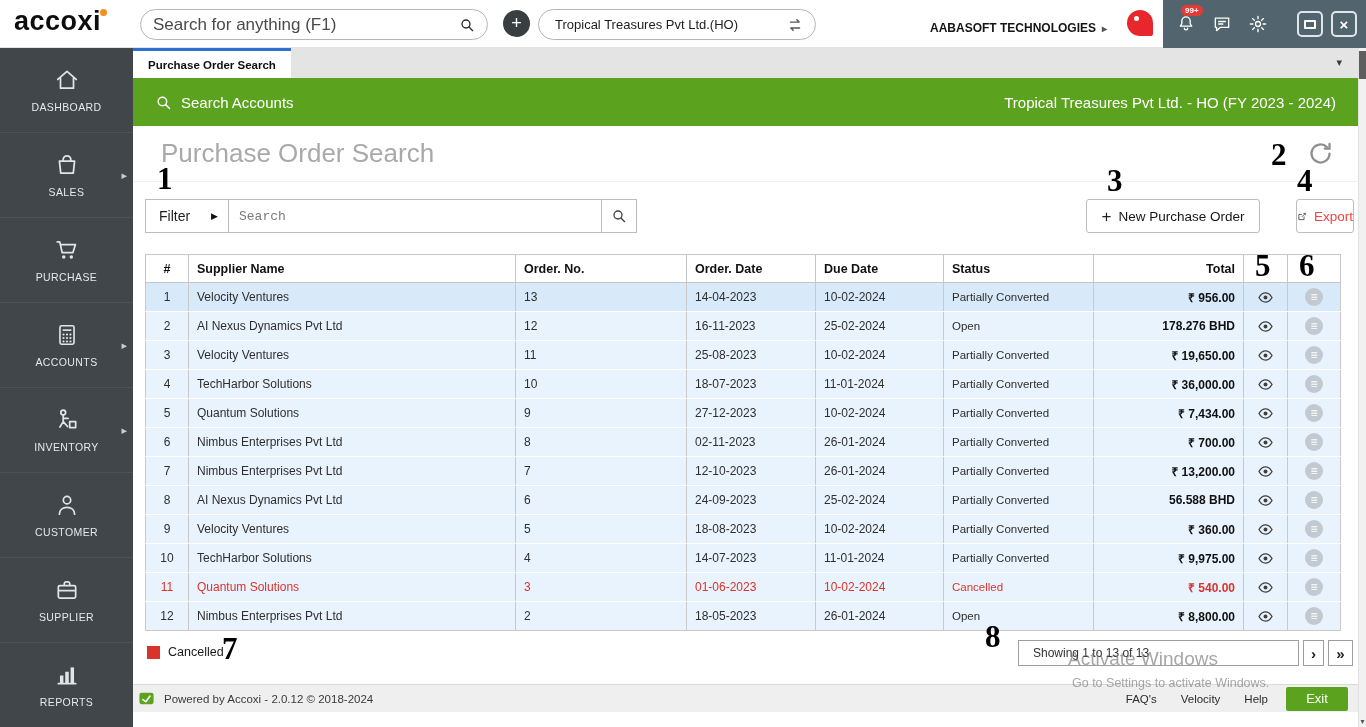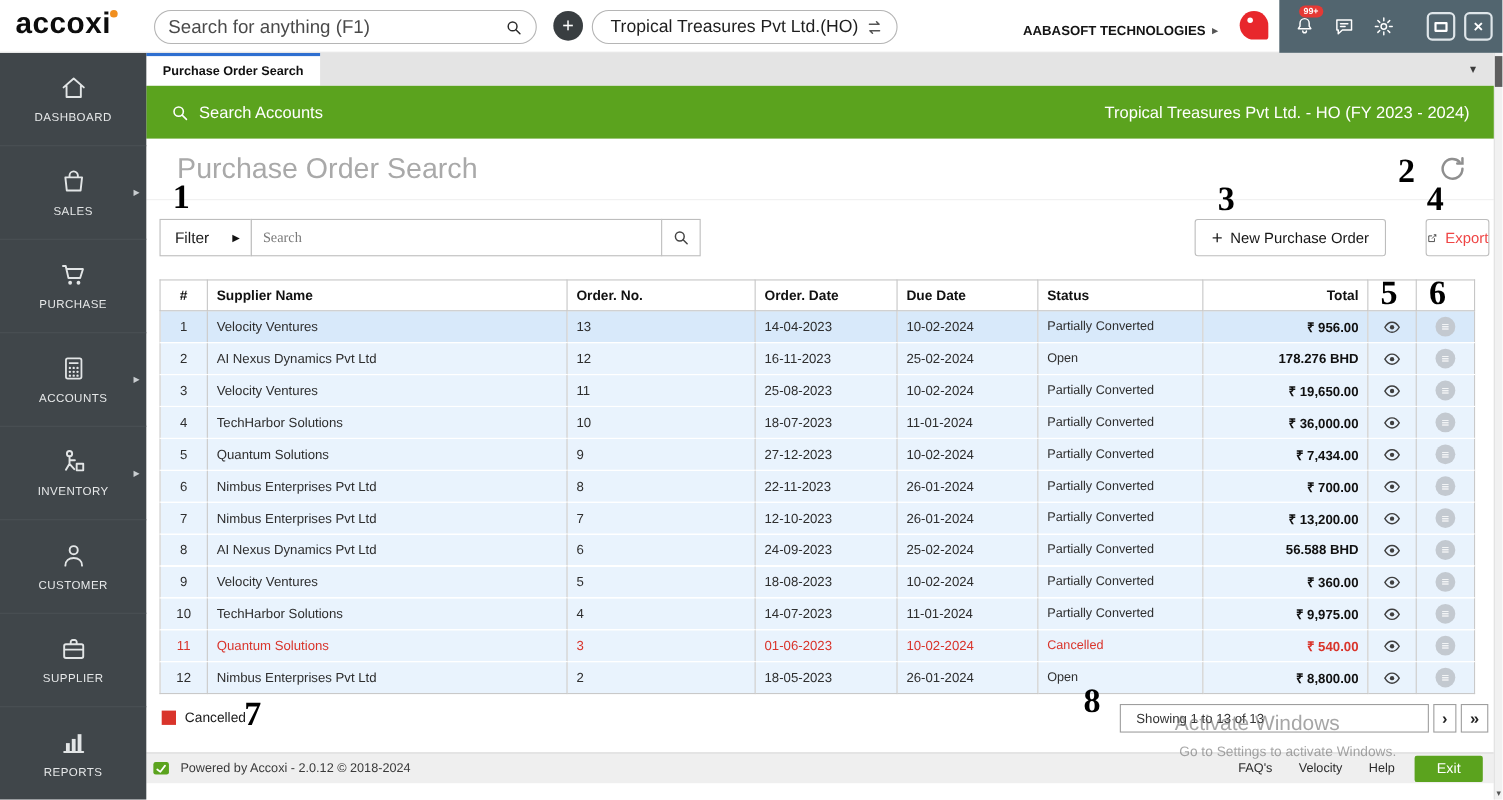--- a/index.html
+++ b/index.html
@@ -9,21 +9,21 @@
 
   
   #topbar{position:absolute;left:0;top:0;width:1366px;height:48px;background:#fff;border-bottom:1px solid #e3e3e3;z-index:20}
   #logo{position:absolute;left:14px;top:6px;font-size:27px;font-weight:bold;color:#0d0d0d;letter-spacing:.5px}
   #logo-dot{position:absolute;left:86px;top:3px;width:7px;height:7px;border-radius:50%;background:#f18f1f}
   #global-search{position:absolute;left:140px;top:9px;width:348px;height:31px;border:1px solid #b5b5b5;border-radius:16px;display:flex;align-items:center;padding:0 12px;background:#fff}
   #global-search input{flex:1;border:none;outline:none;font-size:17px;color:#333;background:transparent;font-family:inherit}
   #global-search input::placeholder{color:#4a4a4a}
   .ic16{width:16px;height:16px;color:#2b2b2b;flex:none}
   #add-btn{position:absolute;left:503px;top:10px;width:27px;height:27px;border-radius:50%;background:#393e41;color:#fff;font-size:18px;display:flex;align-items:center;justify-content:center;cursor:pointer}
-  #company-pill{position:absolute;left:538px;top:9px;width:278px;height:31px;border:1px solid #b5b5b5;border-radius:16px;display:flex;align-items:center;justify-content:space-between;padding:0 10px 0 16px;font-size:16px;color:#1e1e1e;background:#fff;cursor:pointer}
+  #company-pill{position:absolute;left:538px;top:9px;width:278px;height:31px;border:1px solid #b5b5b5;border-radius:16px;display:flex;align-items:center;justify-content:space-between;padding:0 10px 0 16px;font-size:13px;color:#1e1e1e;background:#fff;cursor:pointer}
   #company-swap{width:20px;height:20px;color:#555;flex:none}
   #org-label{position:absolute;left:930px;top:4px;width:185px;height:48px;display:flex;align-items:center;justify-content:flex-start;gap:6px;font-size:12px;font-weight:bold;color:#141414;cursor:pointer}
   #org-caret{font-size:10px;color:#555}
   #brand-icon{position:absolute;left:1127px;top:10px;width:26px;height:26px;background:#e8272c;border-radius:50% 50% 10% 50%}
   #brand-icon::after{content:"";position:absolute;left:7px;top:6px;width:5px;height:5px;border-radius:50%;background:#fff}
   #win-panel{position:absolute;left:1163px;top:0;width:203px;height:48px;background:var(--slate,#52656f);display:flex;align-items:center}
   .panel-ic{width:20px;height:20px;color:#fff;margin-left:16px;cursor:pointer}
   .panel-ic.first{margin-left:13px}
   #notif-badge{position:absolute;left:1181px;top:5px;background:#e53935;color:#fff;font-size:8px;font-weight:bold;padding:1px 4px;border-radius:8px;z-index:22}
   .win-btn{position:absolute;top:11px;width:26px;height:26px;border:2px solid #dfe6ea;border-radius:5px;display:flex;align-items:center;justify-content:center;color:#fff;cursor:pointer}
@@ -52,21 +52,21 @@
 
   
   #titlerow{position:absolute;left:133px;top:126px;width:1225px;height:56px;background:#fff;border-bottom:1px solid #f0f0f0}
   #page-title{position:absolute;left:28px;top:12px;font-size:26px;font-weight:normal;color:#a9a9a9}
   #refresh-btn{position:absolute;right:24px;top:14px;width:27px;height:27px;color:#8f8f8f;cursor:pointer}
 
   
   .tool-border{border:1px solid #bdbdbd;background:#fff}
   #filter-box{position:absolute;left:145px;top:199px;width:84px;height:34px;display:flex;align-items:center;justify-content:space-between;padding:0 10px 0 13px;font-size:14px;color:#1c1c1c;cursor:pointer}
   #filter-caret{font-size:9px;color:#111}
-  #toolbar-search{position:absolute;left:228px;top:199px;width:374px;height:34px;padding:0 10px;font-size:13px;color:#1d4ed8;border:1px solid #bdbdbd;outline:none;font-family:Liberation Serif, serif}
+  #toolbar-search{position:absolute;left:228px;top:199px;width:374px;height:34px;padding:0 10px;font-size:13px;color:#1d4ed8;border:1px solid #bdbdbd;outline:none;font-family:Liberation Mono, monospace}
   #toolbar-search::placeholder{color:#7a7a7a}
   #search-btn{position:absolute;left:601px;top:199px;width:36px;height:34px;display:flex;align-items:center;justify-content:center;cursor:pointer;color:#444}
   #search-btn .ic16{color:#444}
   #new-po-btn{position:absolute;left:1086px;top:199px;width:174px;height:34px;border-radius:3px;display:flex;align-items:center;justify-content:center;gap:7px;font-size:13.5px;color:#161616;cursor:pointer}
   #new-po-plus{font-size:17px;line-height:1;color:#222}
   #export-btn{position:absolute;left:1296px;top:199px;width:58px;height:34px;border-radius:3px;display:flex;align-items:center;justify-content:center;gap:7px;font-size:13.5px;color:#ef4444;cursor:pointer}
   #export-ic{width:15px;height:15px;color:#222}
 
   
   #table-wrap{position:absolute;left:145px;top:254px;width:1195px}
@@ -430,21 +430,21 @@
             <td class="c-action"><span class="eye-btn"><svg viewBox="0 0 24 24">
                   <path d="M12 5.5 C6.5 5.5 2.8 12 2.8 12 s3.7 6.5 9.2 6.5 9.2-6.5 9.2-6.5 S17.5 5.5 12 5.5 z" fill="none" stroke="currentColor" stroke-width="1.8"></path>
                   <circle cx="12" cy="12" r="2.8" fill="currentColor"></circle>
                 </svg></span></td>
             <td class="c-action"><span class="menu-btn">≡</span></td>
           </tr>
           <tr>
             <td class="c-num">6</td>
             <td class="c-supplier">Nimbus Enterprises Pvt Ltd</td>
             <td class="c-orderno">8</td>
-            <td class="c-date">22-11-2023</td>
+            <td class="c-date">02-11-2023</td>
             <td class="c-date">26-01-2024</td>
             <td class="c-status">Partially Converted</td>
             <td class="c-total">₹ 700.00</td>
             <td class="c-action"><span class="eye-btn"><svg viewBox="0 0 24 24">
                   <path d="M12 5.5 C6.5 5.5 2.8 12 2.8 12 s3.7 6.5 9.2 6.5 9.2-6.5 9.2-6.5 S17.5 5.5 12 5.5 z" fill="none" stroke="currentColor" stroke-width="1.8"></path>
                   <circle cx="12" cy="12" r="2.8" fill="currentColor"></circle>
                 </svg></span></td>
             <td class="c-action"><span class="menu-btn">≡</span></td>
           </tr>
           <tr>

